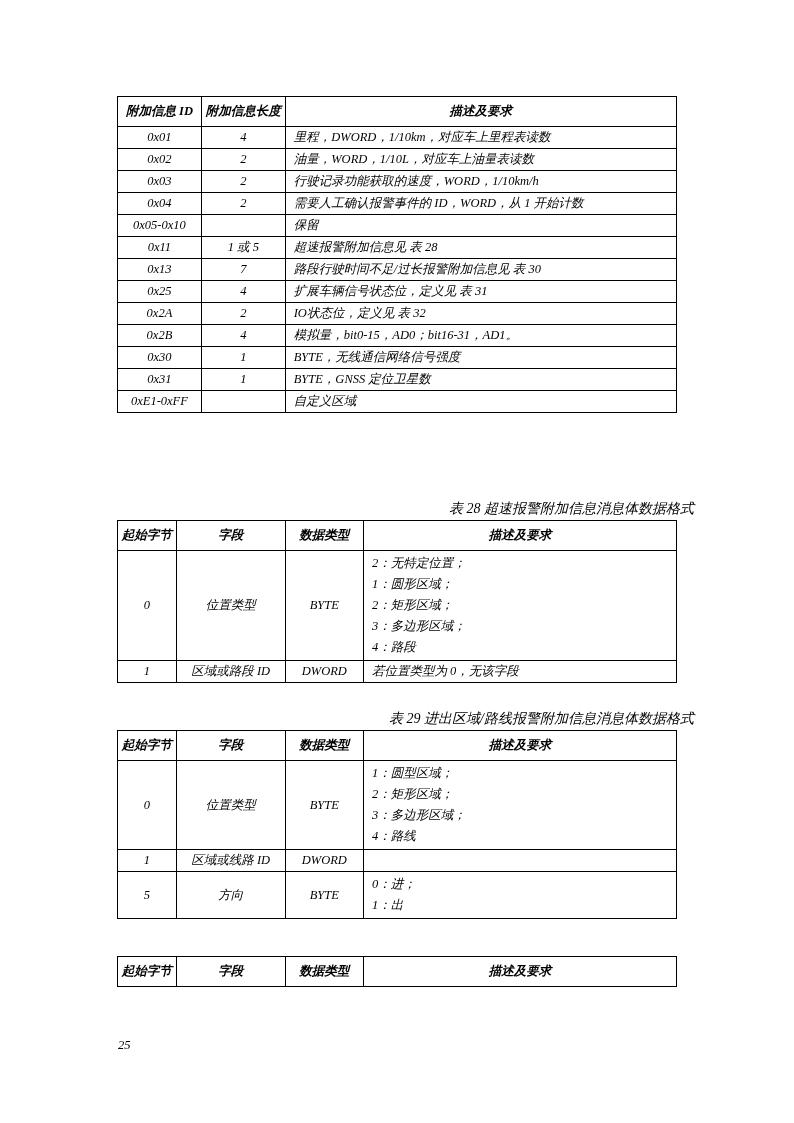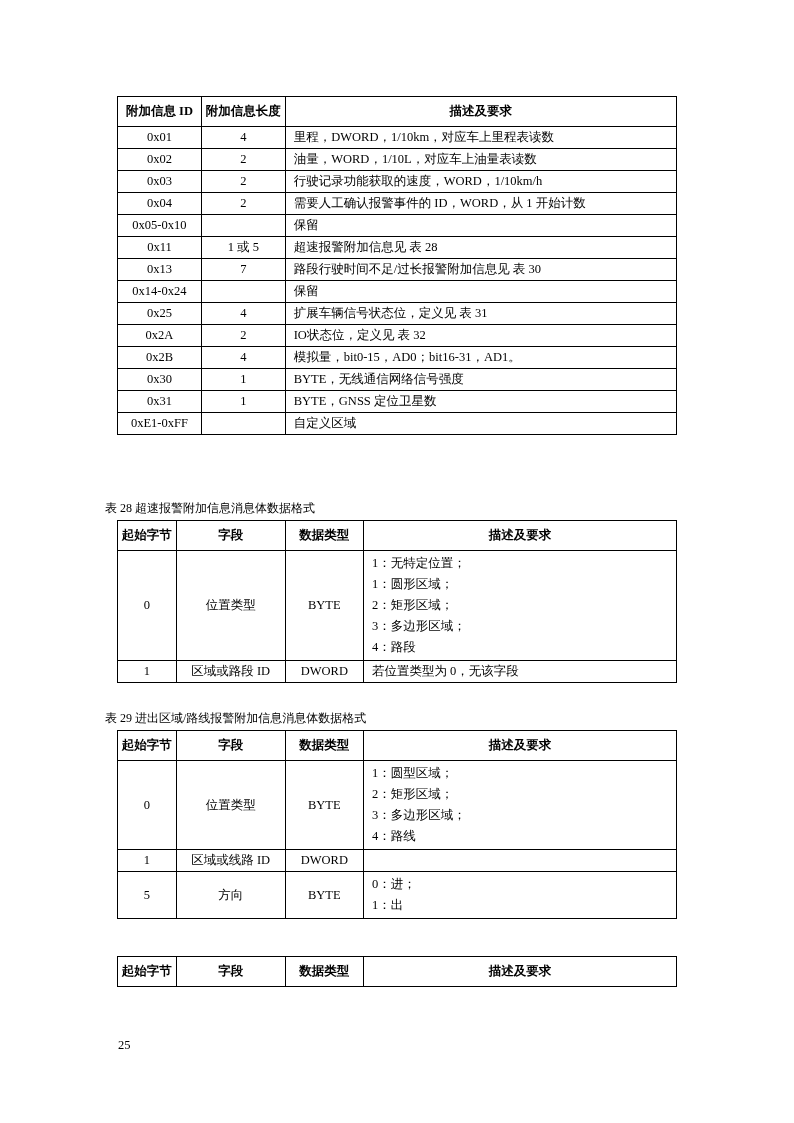--- a/index.html
+++ b/index.html
@@ -4,20 +4,21 @@
 <style>
   * { margin: 0; padding: 0; box-sizing: border-box; }
   html, body { background: #ffffff; }
   body { font-family: "Liberation Serif", "DejaVu Serif", serif; color: #000; }
   .page {
     position: relative;
     width: 794px;
     height: 1123px;
     background: #ffffff;
     overflow: hidden;
+    font-style: italic;
   }
   .doc-table {
     position: absolute;
     left: 117px;
     width: 560px;
     border-collapse: collapse;
     table-layout: fixed;
     font-size: 12.5px;
   }
   .doc-table th, .doc-table td {
@@ -39,24 +40,24 @@
     padding-right: 4px;
   }
   .doc-table td .line {
     line-height: 21px;
     text-align: left;
   }
   .doc-table td.multi { padding-top: 2px; padding-bottom: 2px; }
   #table-main { top: 96px; }
   .tbl-caption {
     position: absolute;
-    left: 105px;
+    left: 134px;
     width: 560px;
-    text-align: left;
-    font-size: 12px;
+    text-align: right;
+    font-size: 14px;
     line-height: 17px;
   }
   #caption-28 { top: 500px; }
   #table-28  { top: 520px; }
   #caption-29 { top: 710px; }
   #table-29  { top: 730px; }
   #caption-30 { top: 936px; }
   #table-30  { top: 956px; }
   .page-number {
     position: absolute;
@@ -113,25 +114,20 @@
           <td>0x11</td>
           <td>1 或 5</td>
           <td>超速报警附加信息见 表 28</td>
         </tr>
         <tr>
           <td>0x13</td>
           <td>7</td>
           <td>路段行驶时间不足/过长报警附加信息见 表 30</td>
         </tr>
         <tr>
-          <td>0x14-0x24</td>
-          <td></td>
-          <td>保留</td>
-        </tr>
-        <tr>
           <td>0x25</td>
           <td>4</td>
           <td>扩展车辆信号状态位，定义见 表 31</td>
         </tr>
         <tr>
           <td>0x2A</td>
           <td>2</td>
           <td>IO状态位，定义见 表 32</td>
         </tr>
         <tr>
@@ -173,21 +169,21 @@
           <th>数据类型</th>
           <th>描述及要求</th>
         </tr>
       </thead>
     <tbody>
         <tr>
           <td>0</td>
           <td>位置类型</td>
           <td>BYTE</td>
           <td class="multi">
-            <div class="line">1：无特定位置；</div>
+            <div class="line">2：无特定位置；</div>
             <div class="line">1：圆形区域；</div>
             <div class="line">2：矩形区域；</div>
             <div class="line">3：多边形区域；</div>
             <div class="line">4：路段</div>
           </td>
         </tr>
         <tr>
           <td>1</td>
           <td>区域或路段 ID</td>
           <td>DWORD</td>

